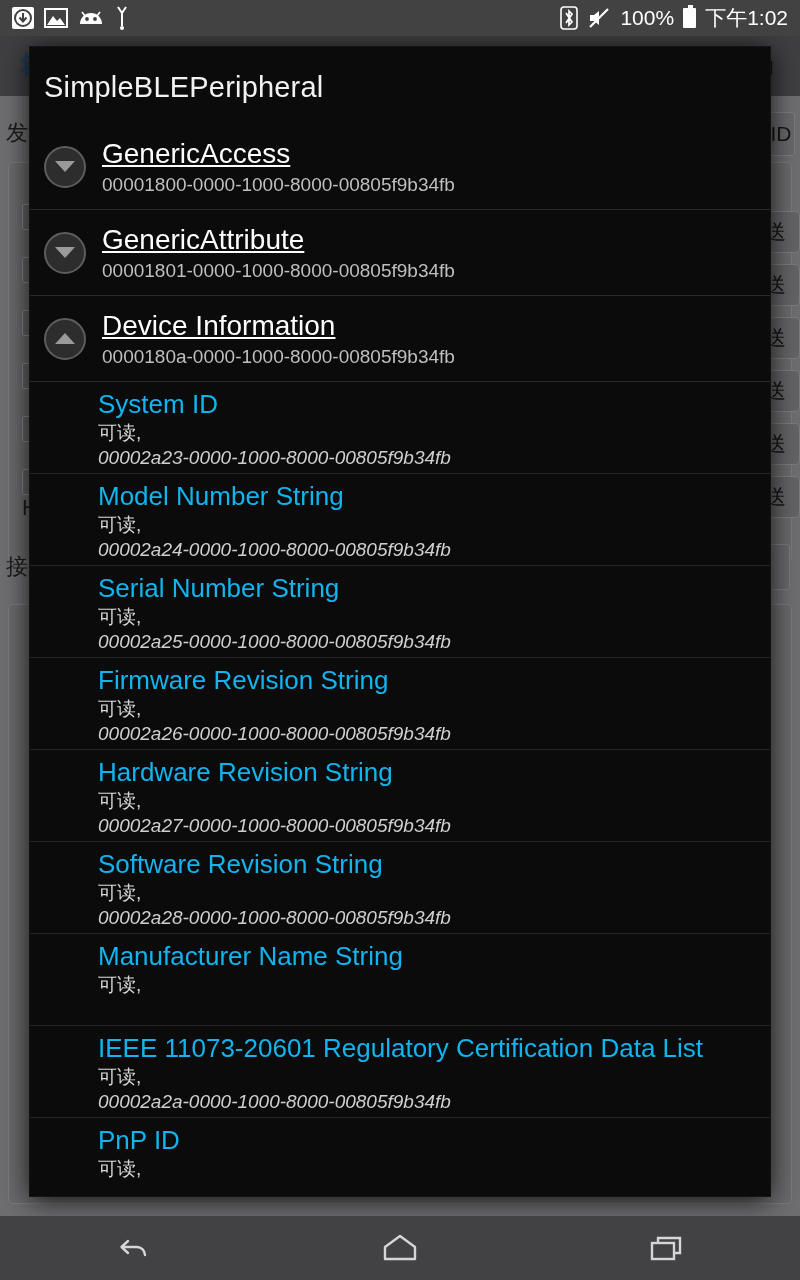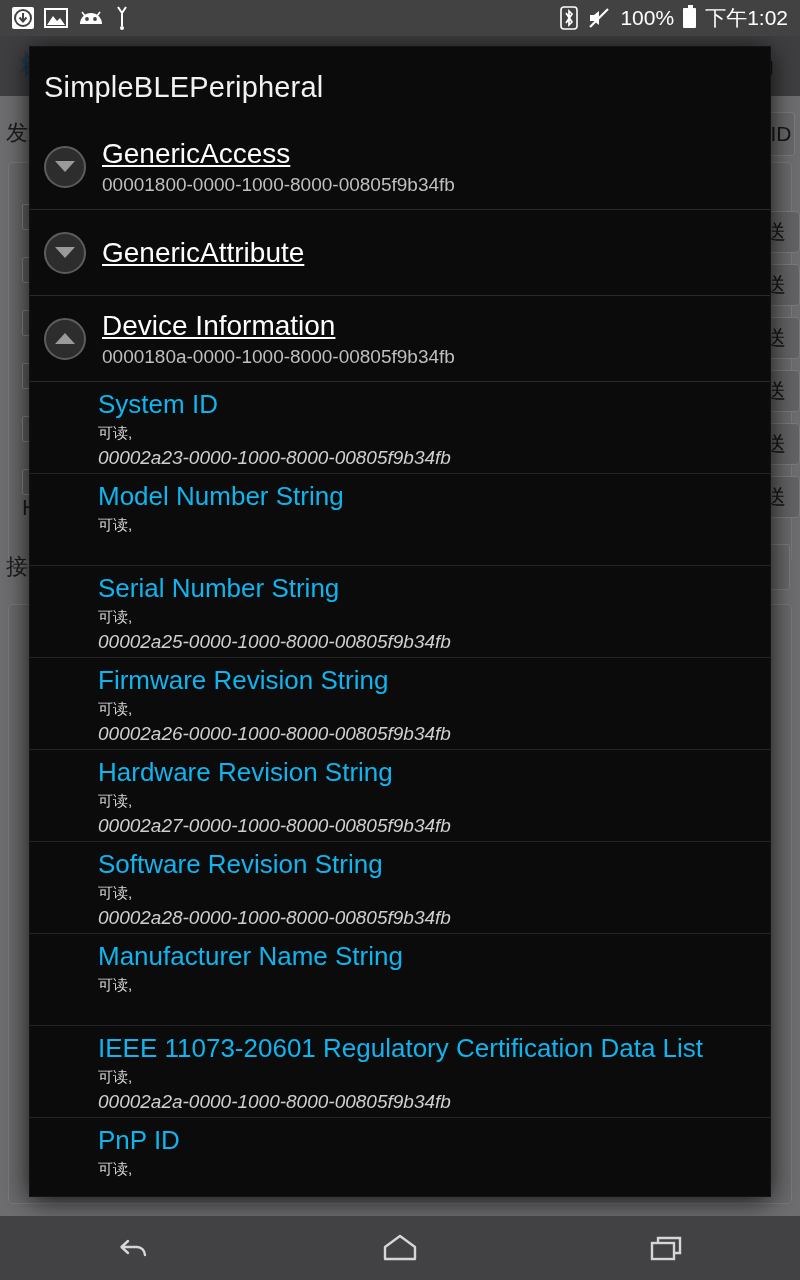--- a/index.html
+++ b/index.html
@@ -85,21 +85,21 @@
   .tri.up{ border-left:10px solid transparent; border-right:10px solid transparent; border-bottom:11px solid #9a9a9a; }
   .grp .gtxt{ display:flex; flex-direction:column; justify-content:center; }
   .gname{ color:#ffffff; font-size:28px; line-height:33px;text-decoration:underline; }
   .guuid{ color:#bfbfbf; font-size:19px; line-height:25px; margin-top:2px; }
 
   .chr{
     position:relative; height:92px; padding:6px 0 18px 68px;
     border-bottom:1px solid #262626;
   }
   .cname{ color:#10b4ef; font-size:26px; line-height:32px; }
-  .cprop{ color:#d8d8d8; font-size:15px; line-height:25px; }
+  .cprop{ color:#d8d8d8; font-size:19px; line-height:25px; }
   .cuuid{ color:#cfcfcf; font-size:19px; line-height:25px;font-style:italic; }
 
   
   #navbar{
     position:absolute; left:0; top:1216px; width:800px; height:64px;
     background:#424244; display:flex; align-items:center; z-index:60;
   }
   #navbar .nb{ width:33.33%; display:flex; align-items:center; justify-content:center; }
 </style>
 </head>
@@ -225,20 +225,21 @@
           <span class="guuid">00001800-0000-1000-8000-00805f9b34fb</span>
         </div>
       </div>
 
       <div class="grp">
         <div class="caret">
             <span class="tri down"></span>
           </div>
         <div class="gtxt">
           <span class="gname">GenericAttribute</span>
+          <span class="guuid">00001801-0000-1000-8000-00805f9b34fb</span>
         </div>
       </div>
 
       <div class="grp">
         <div class="caret">
             <span class="tri up"></span>
           </div>
         <div class="gtxt">
           <span class="gname">Device Information</span>
           <span class="guuid">0000180a-0000-1000-8000-00805f9b34fb</span>
@@ -246,20 +247,21 @@
       </div>
 
       <div class="chr">
         <div class="cname">System ID</div>
         <div class="cprop">可读,</div>
         <div class="cuuid">00002a23-0000-1000-8000-00805f9b34fb</div>
       </div>
       <div class="chr">
         <div class="cname">Model Number String</div>
         <div class="cprop">可读,</div>
+        <div class="cuuid">00002a24-0000-1000-8000-00805f9b34fb</div>
       </div>
       <div class="chr">
         <div class="cname">Serial Number String</div>
         <div class="cprop">可读,</div>
         <div class="cuuid">00002a25-0000-1000-8000-00805f9b34fb</div>
       </div>
       <div class="chr">
         <div class="cname">Firmware Revision String</div>
         <div class="cprop">可读,</div>
         <div class="cuuid">00002a26-0000-1000-8000-00805f9b34fb</div>

